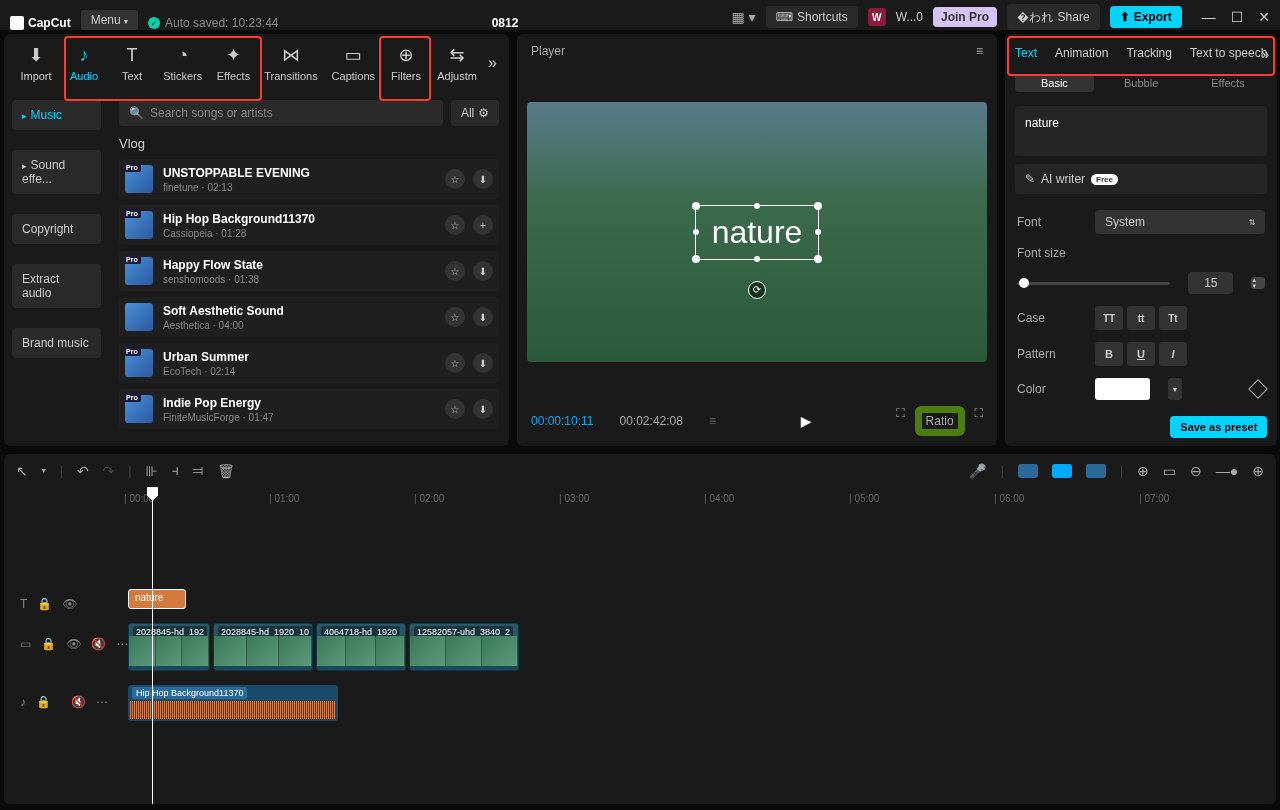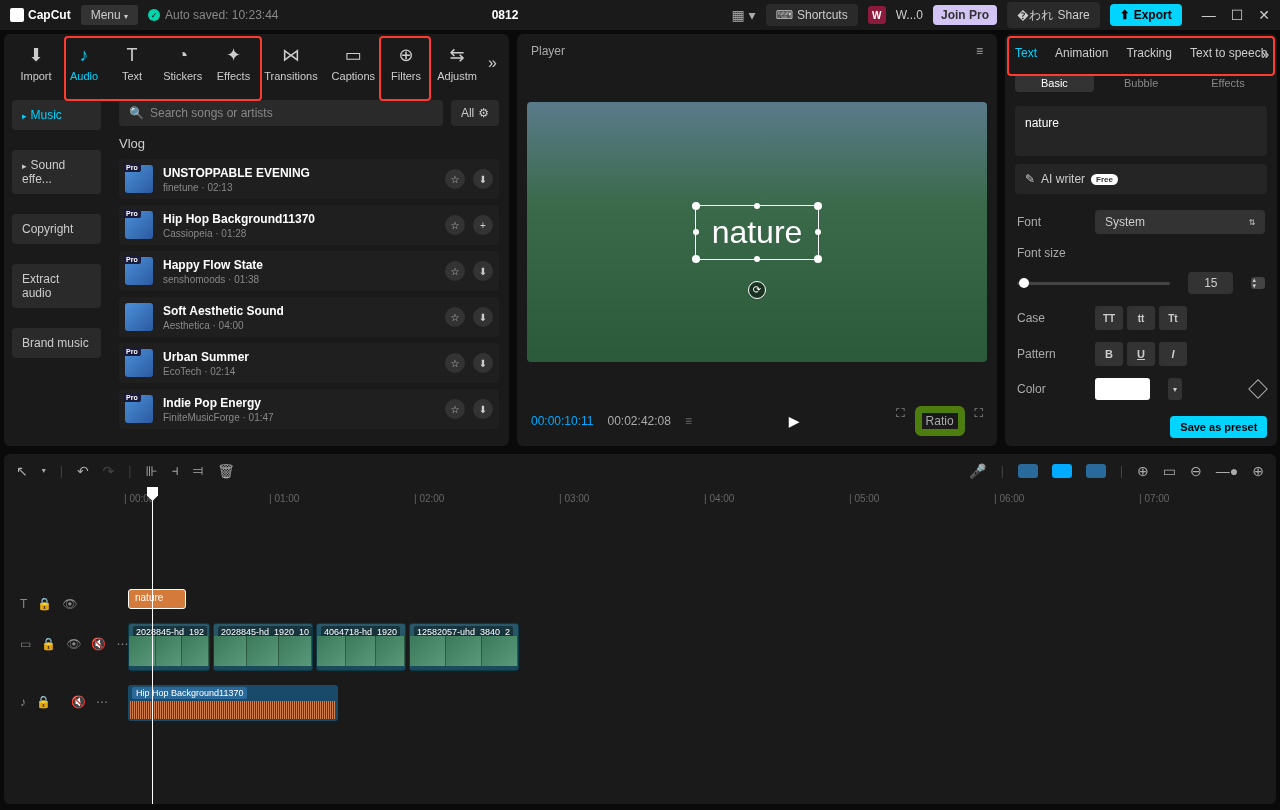--- a/index.html
+++ b/index.html
@@ -1,17 +1,17 @@
 <!DOCTYPE html>
 <html><head>
 <meta charset="utf-8">
 <style>
 * { margin: 0; padding: 0; box-sizing: border-box; font-family: -apple-system, BlinkMacSystemFont, 'Segoe UI', sans-serif; }
 body { background: #0a0a0a; color: #ccc; font-size: 12px; width: 1280px; height: 810px; overflow: hidden; }
-.topbar { height: 30px; background: #1a1a1a; display: flex; align-items: center; padding: 0 10px; gap: 10px; }
+.topbar { height: 30px; background: #1a1a1a; display: flex; align-items: flex-end; padding: 0 10px; gap: 10px; }
 .logo { color: #fff; font-weight: 600; display: flex; align-items: center; gap: 4px; }
 .logo-icon { width: 14px; height: 14px; background: #fff; border-radius: 2px; display: inline-block; }
 .menu-btn { background: #333; padding: 3px 10px; border-radius: 3px; cursor: pointer; }
 .autosave { color: #888; display: flex; align-items: center; gap: 5px; }
 .check-icon { width: 12px; height: 12px; background: #00d4aa; border-radius: 50%; display: inline-flex; align-items: center; justify-content: center; color: #000; font-size: 8px; }
 .project-name { flex: 1; text-align: center; font-weight: 600; color: #fff; }
 .top-right { display: flex; align-items: center; gap: 10px; }
 .top-btn { background: #2a2a2a; padding: 4px 10px; border-radius: 4px; cursor: pointer; display: flex; align-items: center; gap: 4px; }
 .user-badge { background: #8b1a3d; color: #fff; width: 18px; height: 18px; border-radius: 3px; display: inline-flex; align-items: center; justify-content: center; font-size: 10px; font-weight: 600; }
 .join-pro { background: #d4c4f5; color: #333; padding: 3px 8px; border-radius: 4px; font-weight: 600; }
@@ -59,21 +59,21 @@
 .text-overlay .h-tl { top: -4px; left: -4px; }
 .text-overlay .h-tr { top: -4px; right: -4px; }
 .text-overlay .h-bl { bottom: -4px; left: -4px; }
 .text-overlay .h-br { bottom: -4px; right: -4px; }
 .text-overlay .h-tm { top: -3px; left: 50%; transform: translateX(-50%); width: 6px; height: 6px; }
 .text-overlay .h-bm { bottom: -3px; left: 50%; transform: translateX(-50%); width: 6px; height: 6px; }
 .text-overlay .h-ml { top: 50%; left: -3px; transform: translateY(-50%); width: 6px; height: 6px; }
 .text-overlay .h-mr { top: 50%; right: -3px; transform: translateY(-50%); width: 6px; height: 6px; }
 .overlay-text { color: #fff; font-size: 32px; font-weight: 400; }
 .rotate-handle { position: absolute; bottom: -40px; left: 50%; transform: translateX(-50%); width: 18px; height: 18px; border: 1px solid #fff; border-radius: 50%; background: rgba(0,0,0,0.5); display: flex; align-items: center; justify-content: center; color: #fff; font-size: 10px; }
-.player-controls { padding: 10px 14px; display: flex; align-items: center; gap: 14px; }
+.player-controls { padding: 10px 14px; display: flex; align-items: center; gap: 26px; }
 .timecode { color: #00aaff; font-size: 12px; }
 .duration { color: #aaa; font-size: 12px; }
 .play-btn { flex: 1; text-align: center; font-size: 14px; cursor: pointer; color: #fff; }
 .player-right-controls { display: flex; gap: 10px; }
 .player-right-controls span { cursor: pointer; font-size: 12px; color: #aaa; }
 .ratio-box { border: 7px solid #4d7c0f; padding: 1px 4px; border-radius: 6px; font-size: 9px; }
 
 .right-panel { width: 280px; background: #1a1a1a; margin: 4px; border-radius: 6px; display: flex; flex-direction: column; position: relative; }
 .right-tabs { display: flex; padding: 12px 10px 8px; gap: 18px; color: #ccc; font-size: 12px; position: relative; }
 .right-tab { cursor: pointer; white-space: nowrap; }

